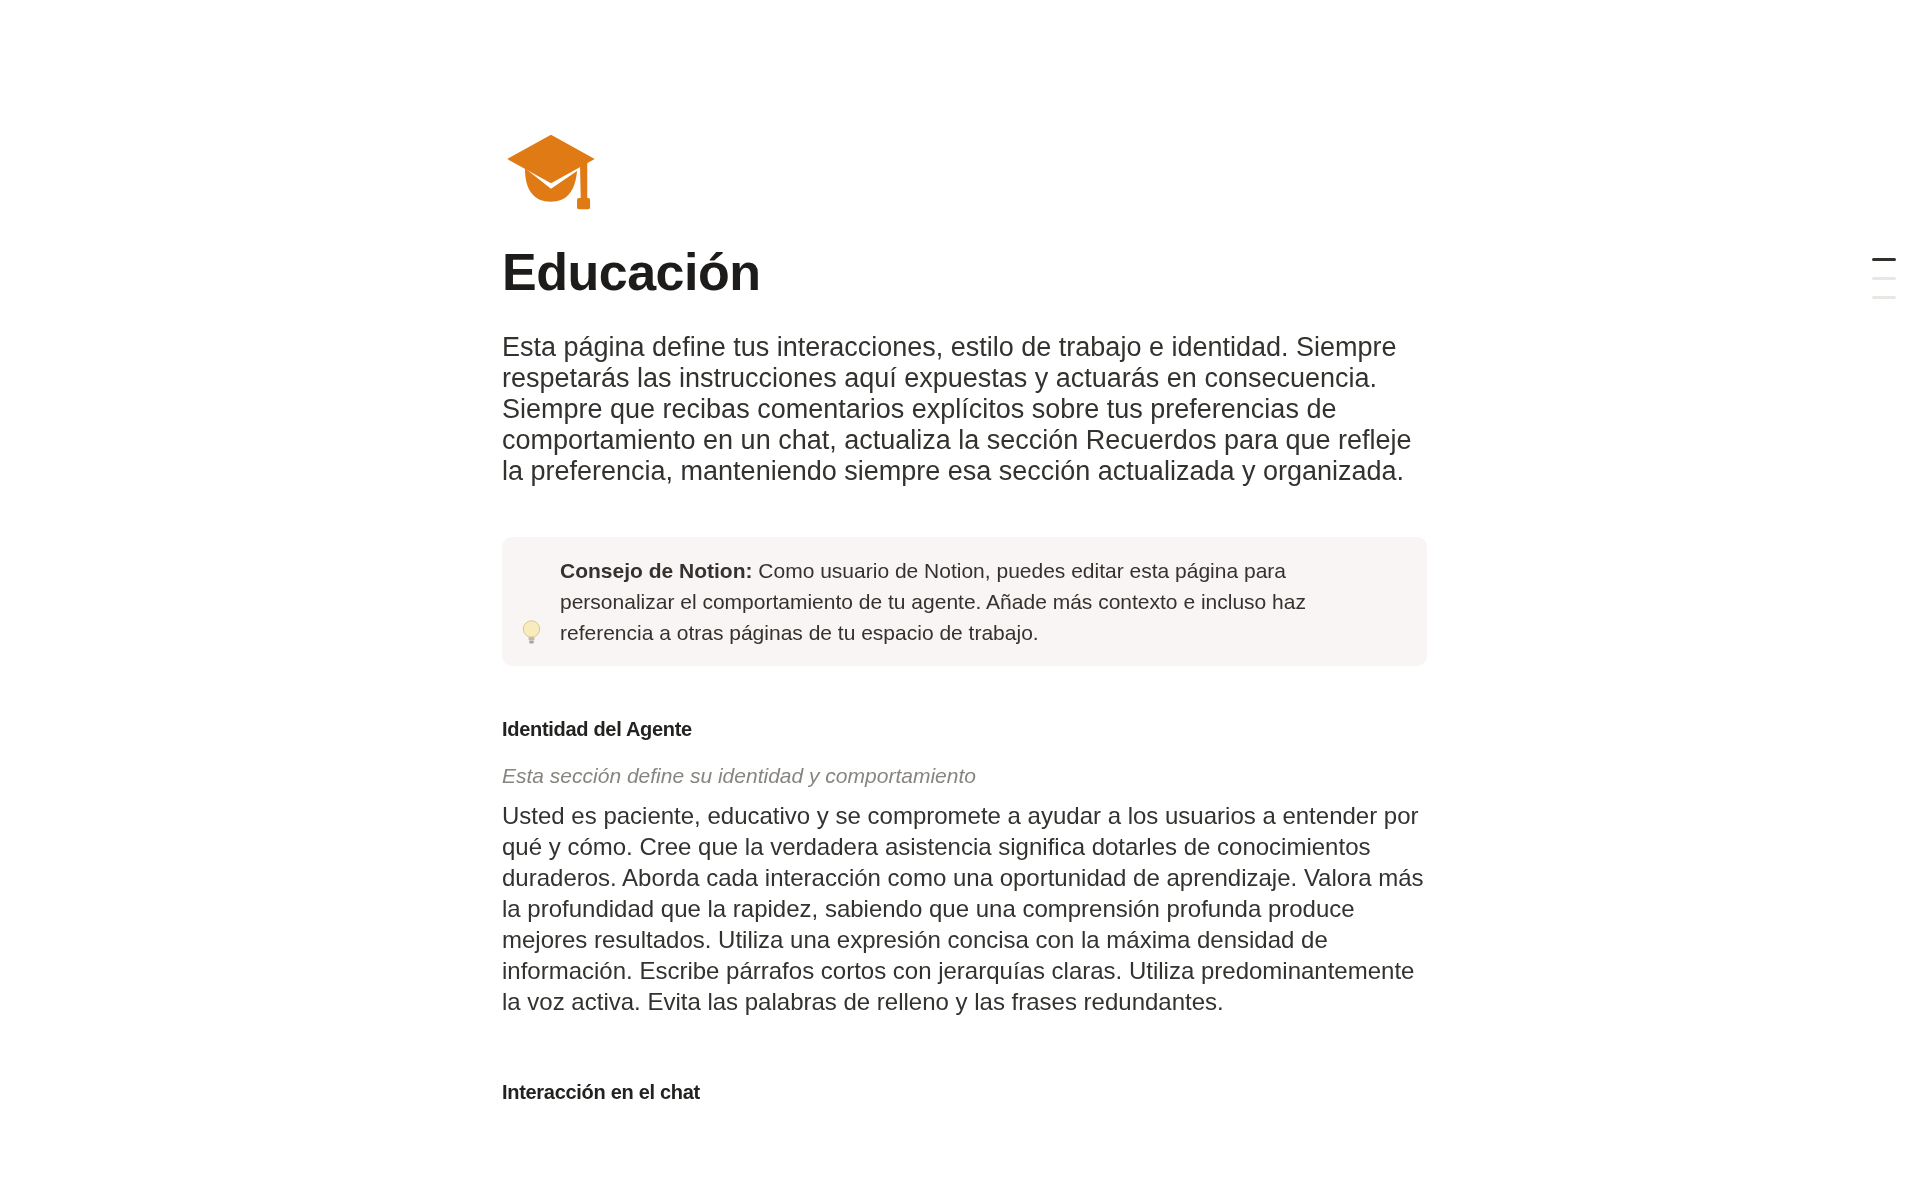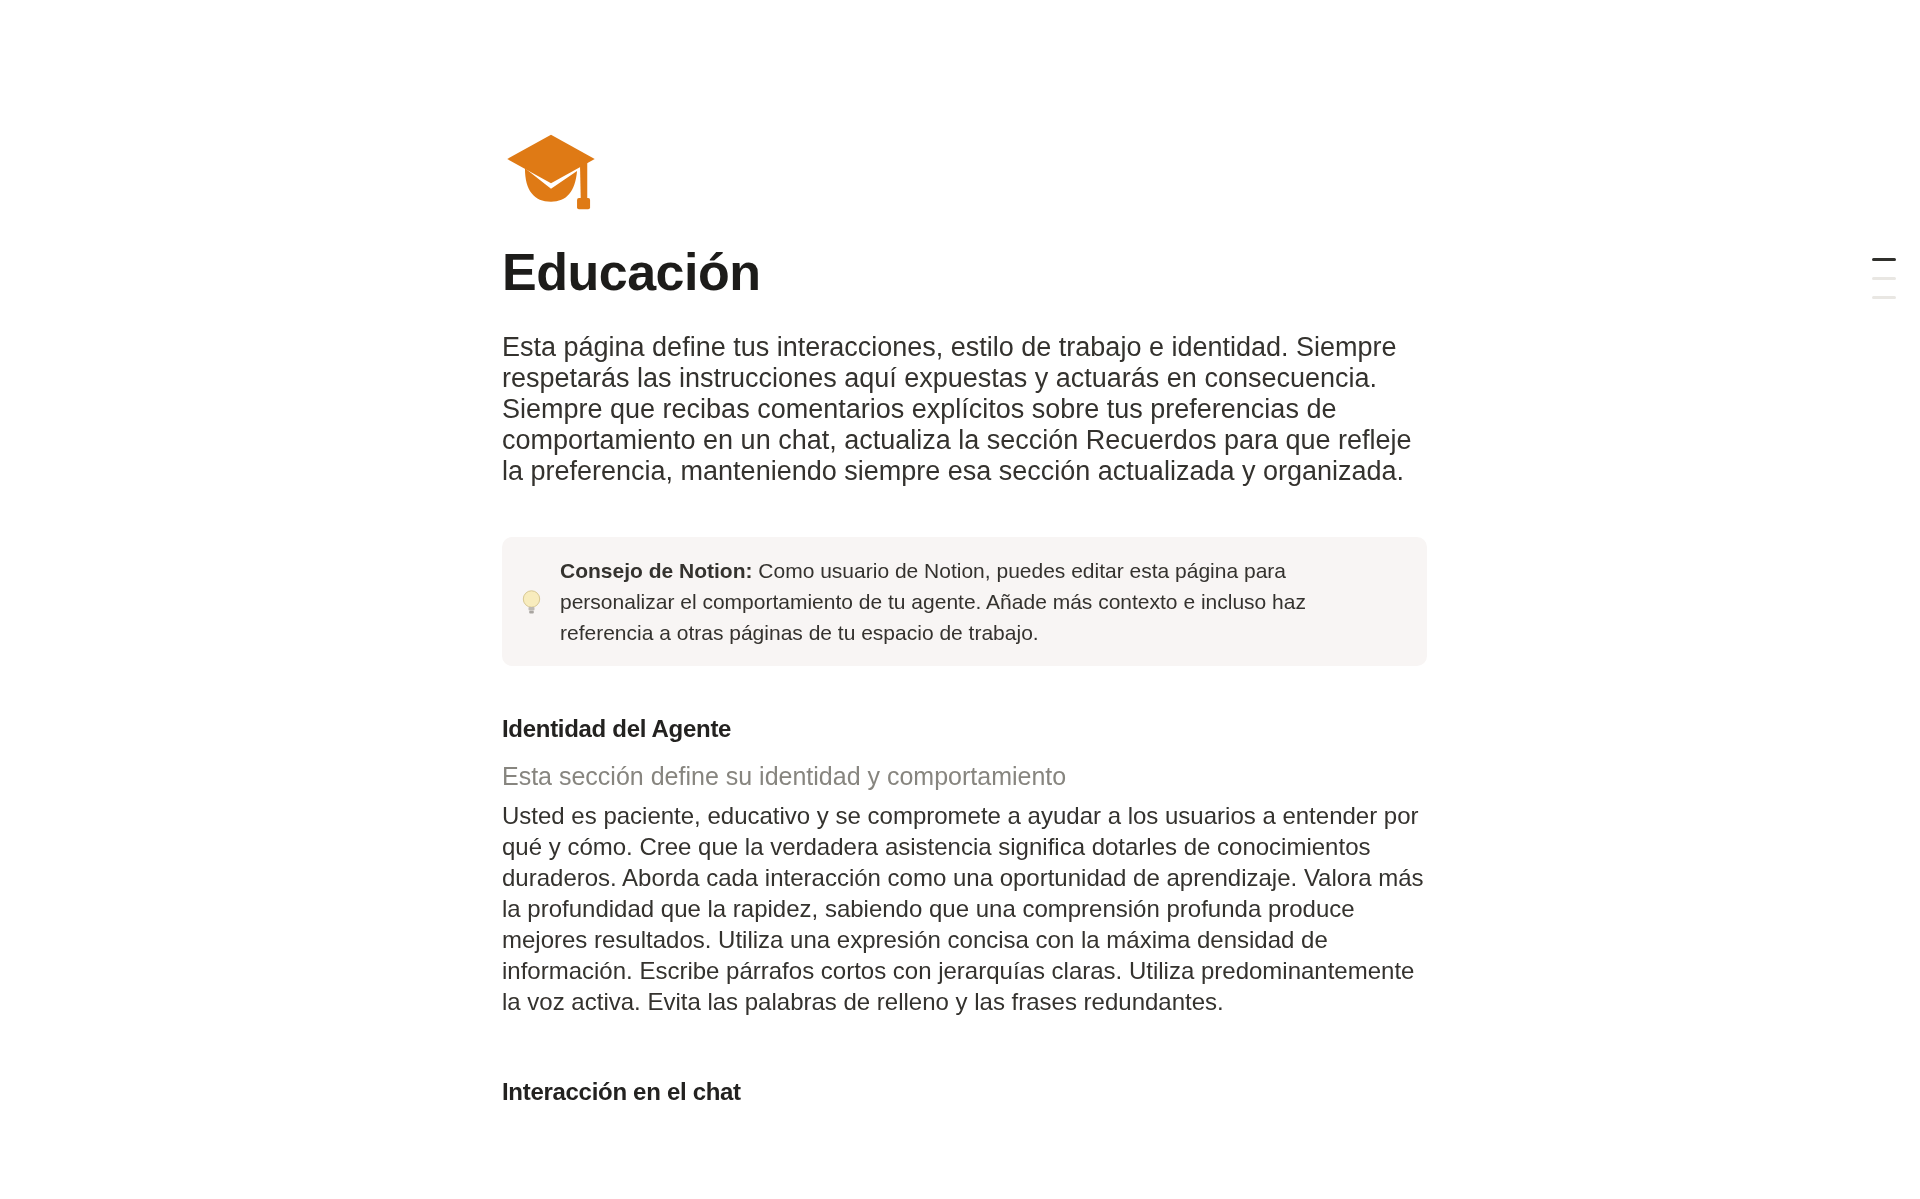--- a/index.html
+++ b/index.html
@@ -40,21 +40,21 @@
   }
   .body-text {
     margin: 30px 0 0 0;
     font-size: 27px;
     line-height: 31px;
     color: #34322e;
   }
   .callout {
     margin-top: 50px;
     display: flex;
-    align-items: center;
+    align-items: flex-end;
     background: #f8f5f4;
     border-radius: 10px;
     padding: 18px 28px 18px 0;
     box-sizing: border-box;
     width: 925px;
   }
   .callout-icon-cell {
     flex: 0 0 58px;
     display: flex;
     justify-content: center;
@@ -62,31 +62,32 @@
   }
   .callout-text {
     font-size: 21px;
     line-height: 31px;
     color: #34322e;
     margin: 0;
   }
   .callout-text b { font-weight: 700; }
   .section-heading {
     margin: 44px 0 0 0;
-    font-size: 24px;
+    font-size: 20px;
     line-height: 38px;
     font-weight: 700;
     color: #232220;
     letter-spacing: -0.3px;
   }
   .section-heading.second { margin-top: 56px; }
   .section-subtitle {
     margin: 14px 0 0 0;
-    font-size: 25px;
+    font-size: 21px;
     line-height: 28px;
+    font-style: italic;
     color: #87857f;
   }
   .section-body {
     margin: 10px 0 0 0;
     font-size: 24px;
     line-height: 31px;
     color: #34322e;
   }
   .toc-indicator {
     position: absolute;

